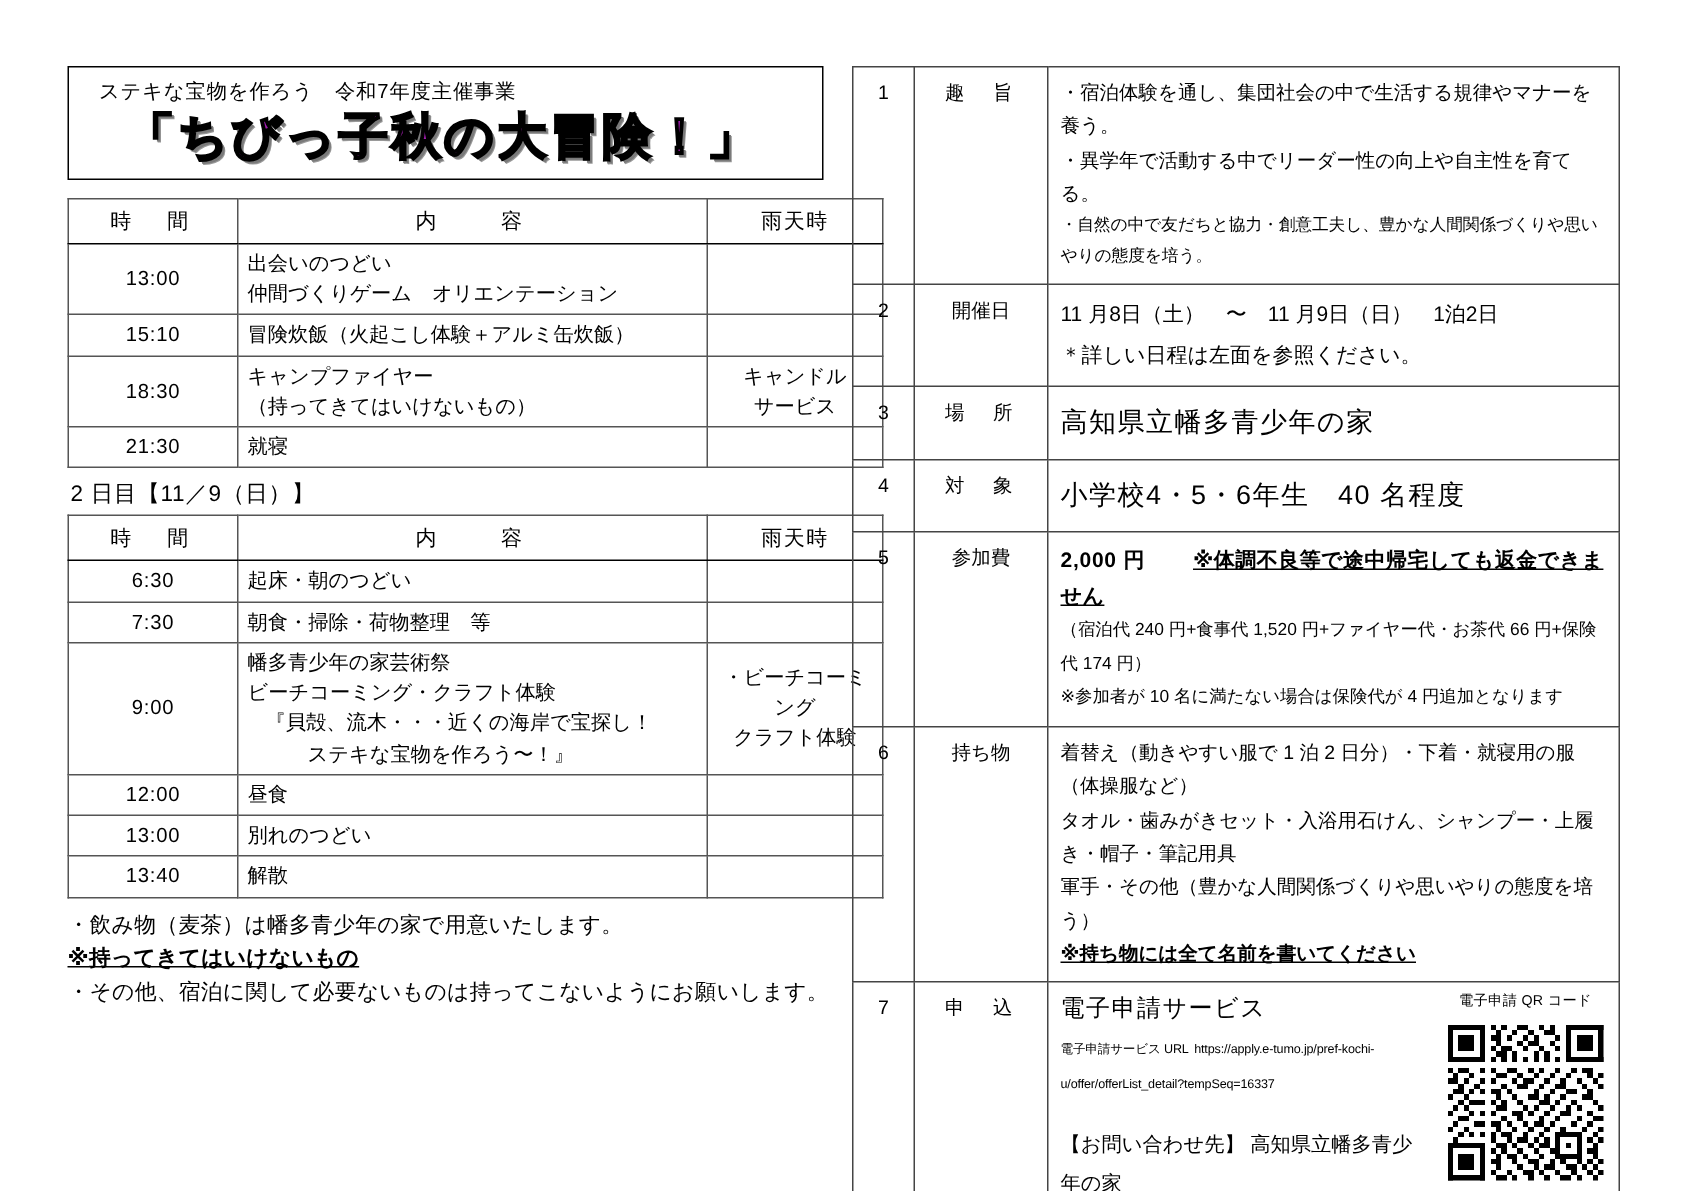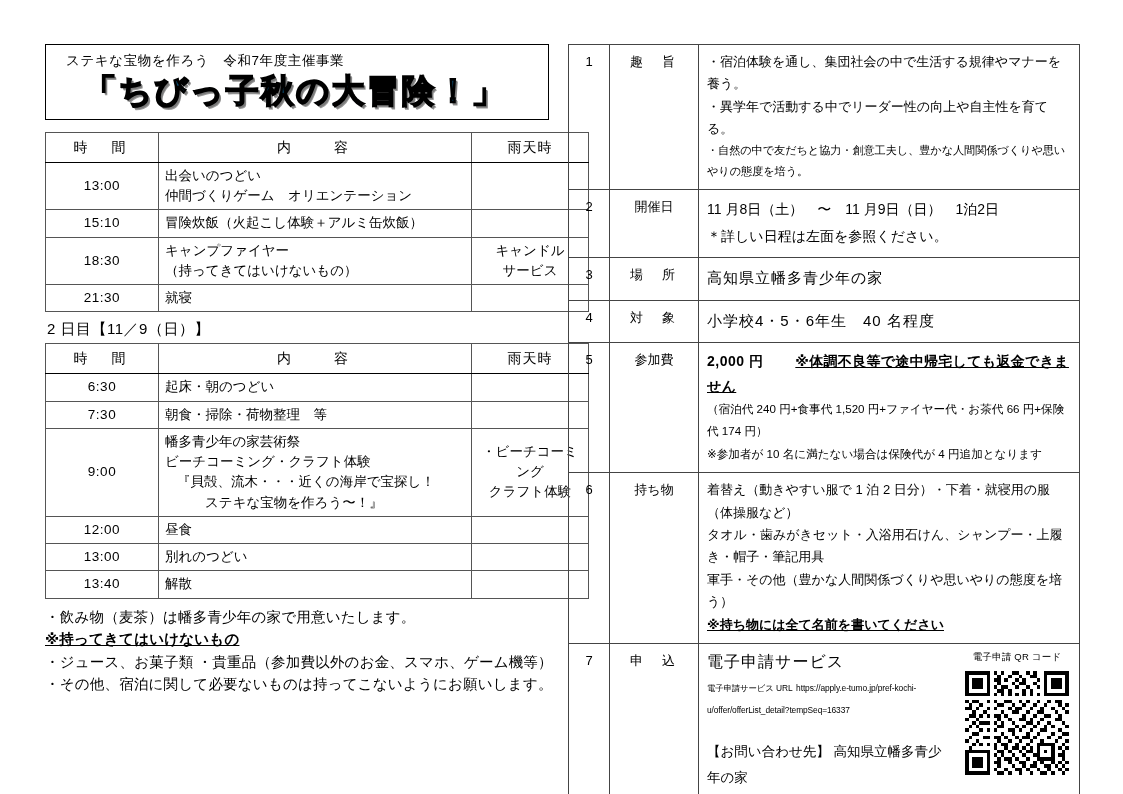--- a/index.html
+++ b/index.html
@@ -42,21 +42,21 @@
     letter-spacing: 0.6px;
     padding-left: 20px;
     line-height: 1.4;
   }
   .title-main {
     text-align: center;
     font-size: 33px;
     font-weight: bold;
     letter-spacing: 2px;
     line-height: 1.12;
-    color: #0c4a6e;
+    color: #a21caf;
     -webkit-text-stroke: 1.5px #000;
     text-shadow:
        2px 2px 0 #7a7a7a,
        2.5px 2.5px 0 #9a9a9a;
     padding-right: 4px;
     margin-top: 2px;
   }
 
   .day-heading {
     font-size: 15px;
@@ -134,21 +134,21 @@
   td.c-lab.tight { letter-spacing: 0px; }
   td.c-val  { width: auto; }
 
   .ln { display: block; }
   .xsmall { font-size: 8.4px; letter-spacing: -0.1px; }
   .bold { font-weight: bold; }
   .ul { text-decoration: underline; }
   .fee-top { font-size: 14px; font-weight: bold; }
   .fee-top .amt { letter-spacing: 0.5px; text-align: center; }
   .fee-top .warn { margin-left: 28px; text-decoration: underline; letter-spacing: 0.3px; }
-  .big { font-size: 15px; letter-spacing: 1px; line-height: 1.9; }
+  .big { font-size: 18px; letter-spacing: 1px; line-height: 1.9; }
   .mid { font-size: 14px; line-height: 1.95; }
 
   
   .apply-wrap { position: relative; }
   .apply-main { padding-right: 118px; }
   .qr-block {
     position: absolute;
     right: -2px;
     top: -1px;
     width: 112px;
@@ -277,21 +277,20 @@
               <span class="ln">解散</span>
             </td>
             <td class="rain"></td>
           </tr>
         </tbody>
     </table>
 
     <div class="notes">
       <div class="nt-line">・飲み物（麦茶）は幡多青少年の家で用意いたします。</div>
       <div class="nt-head">※持ってきてはいけないもの</div>
-      <div class="nt-line">・ジュース、お菓子類 ・貴重品（参加費以外のお金、スマホ、ゲーム機等）</div>
       <div class="nt-line">・その他、宿泊に関して必要ないものは持ってこないようにお願いします。</div>
     </div>
 
   </div>
 
   <div class="right-col">
     <table class="info">
       <tbody>
 
         <tr>

